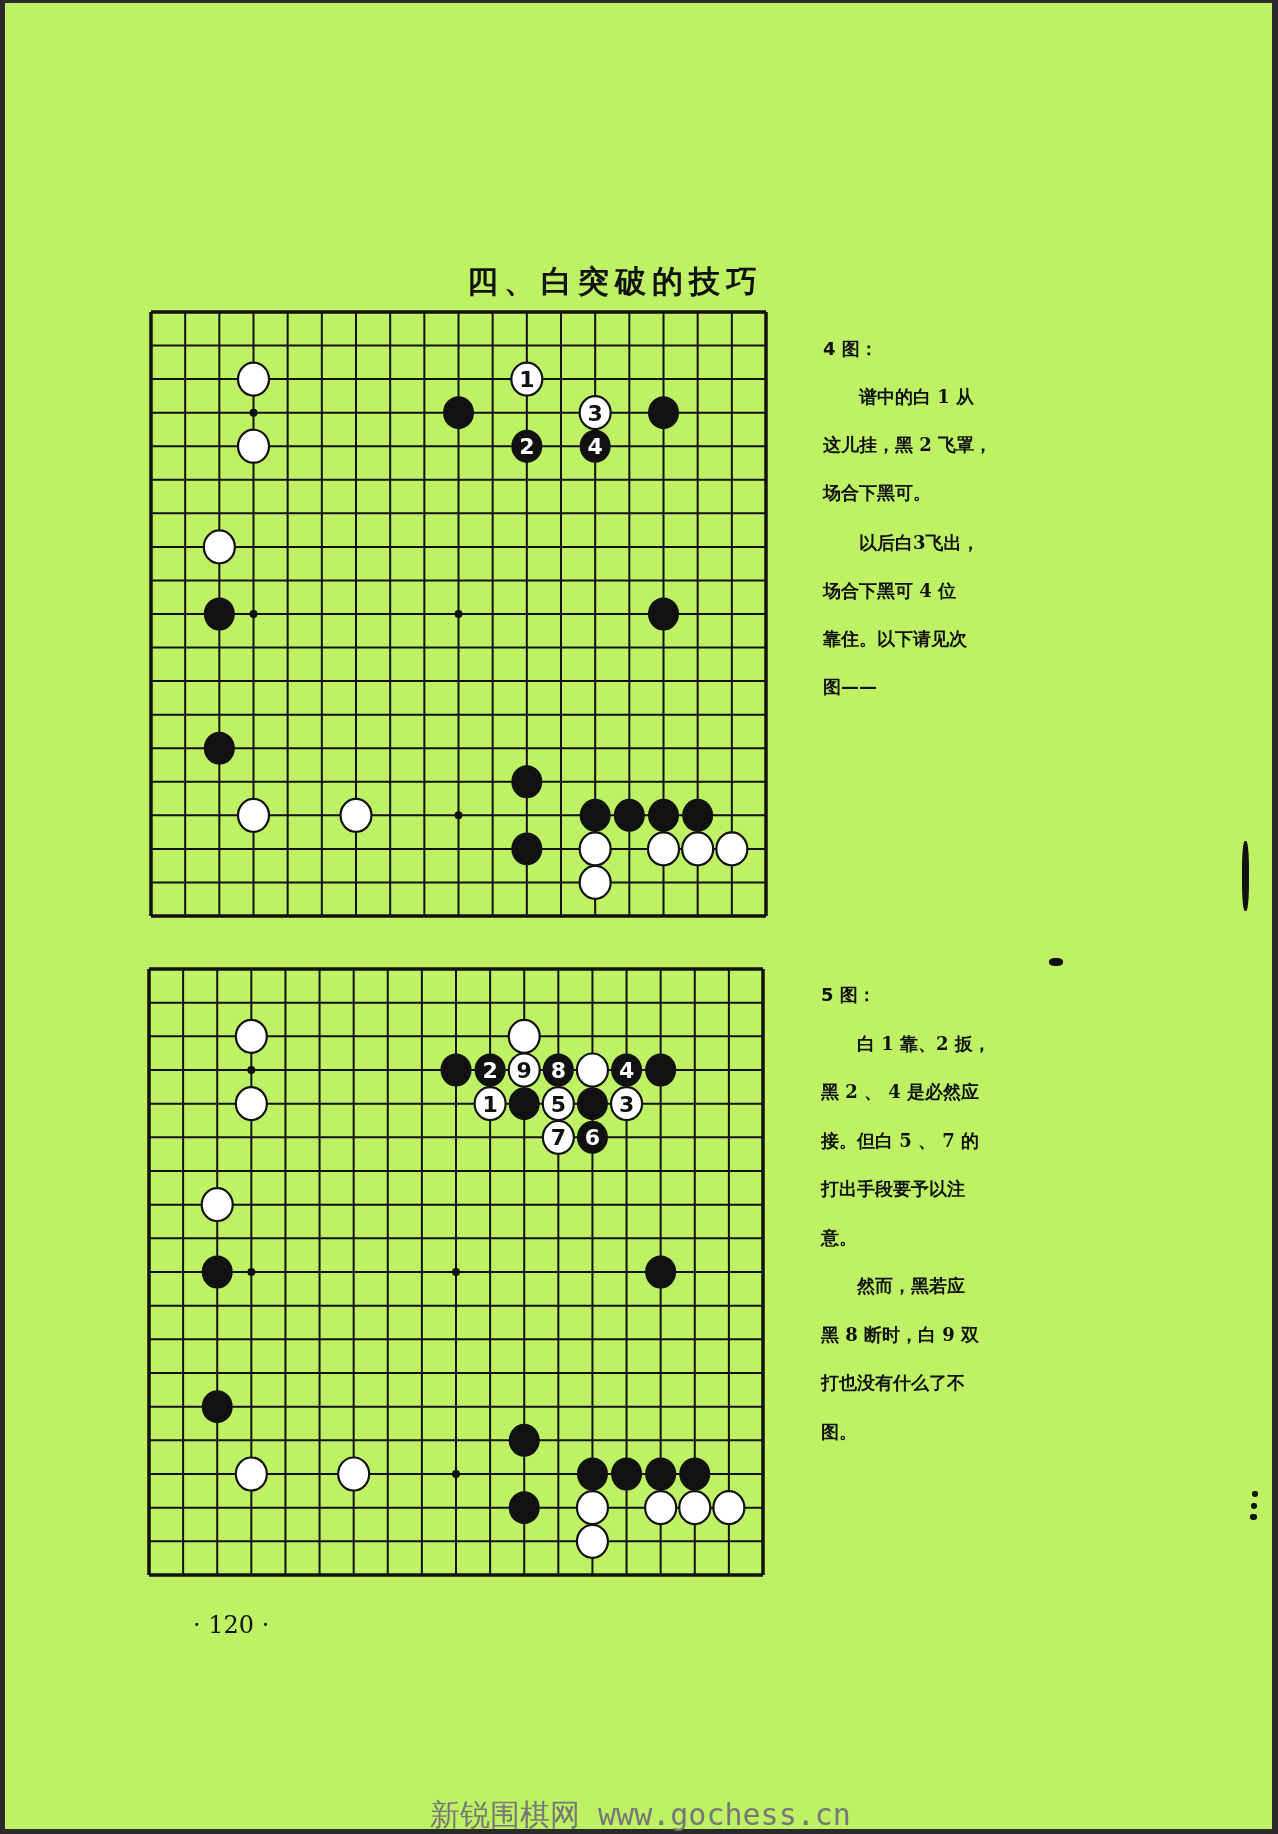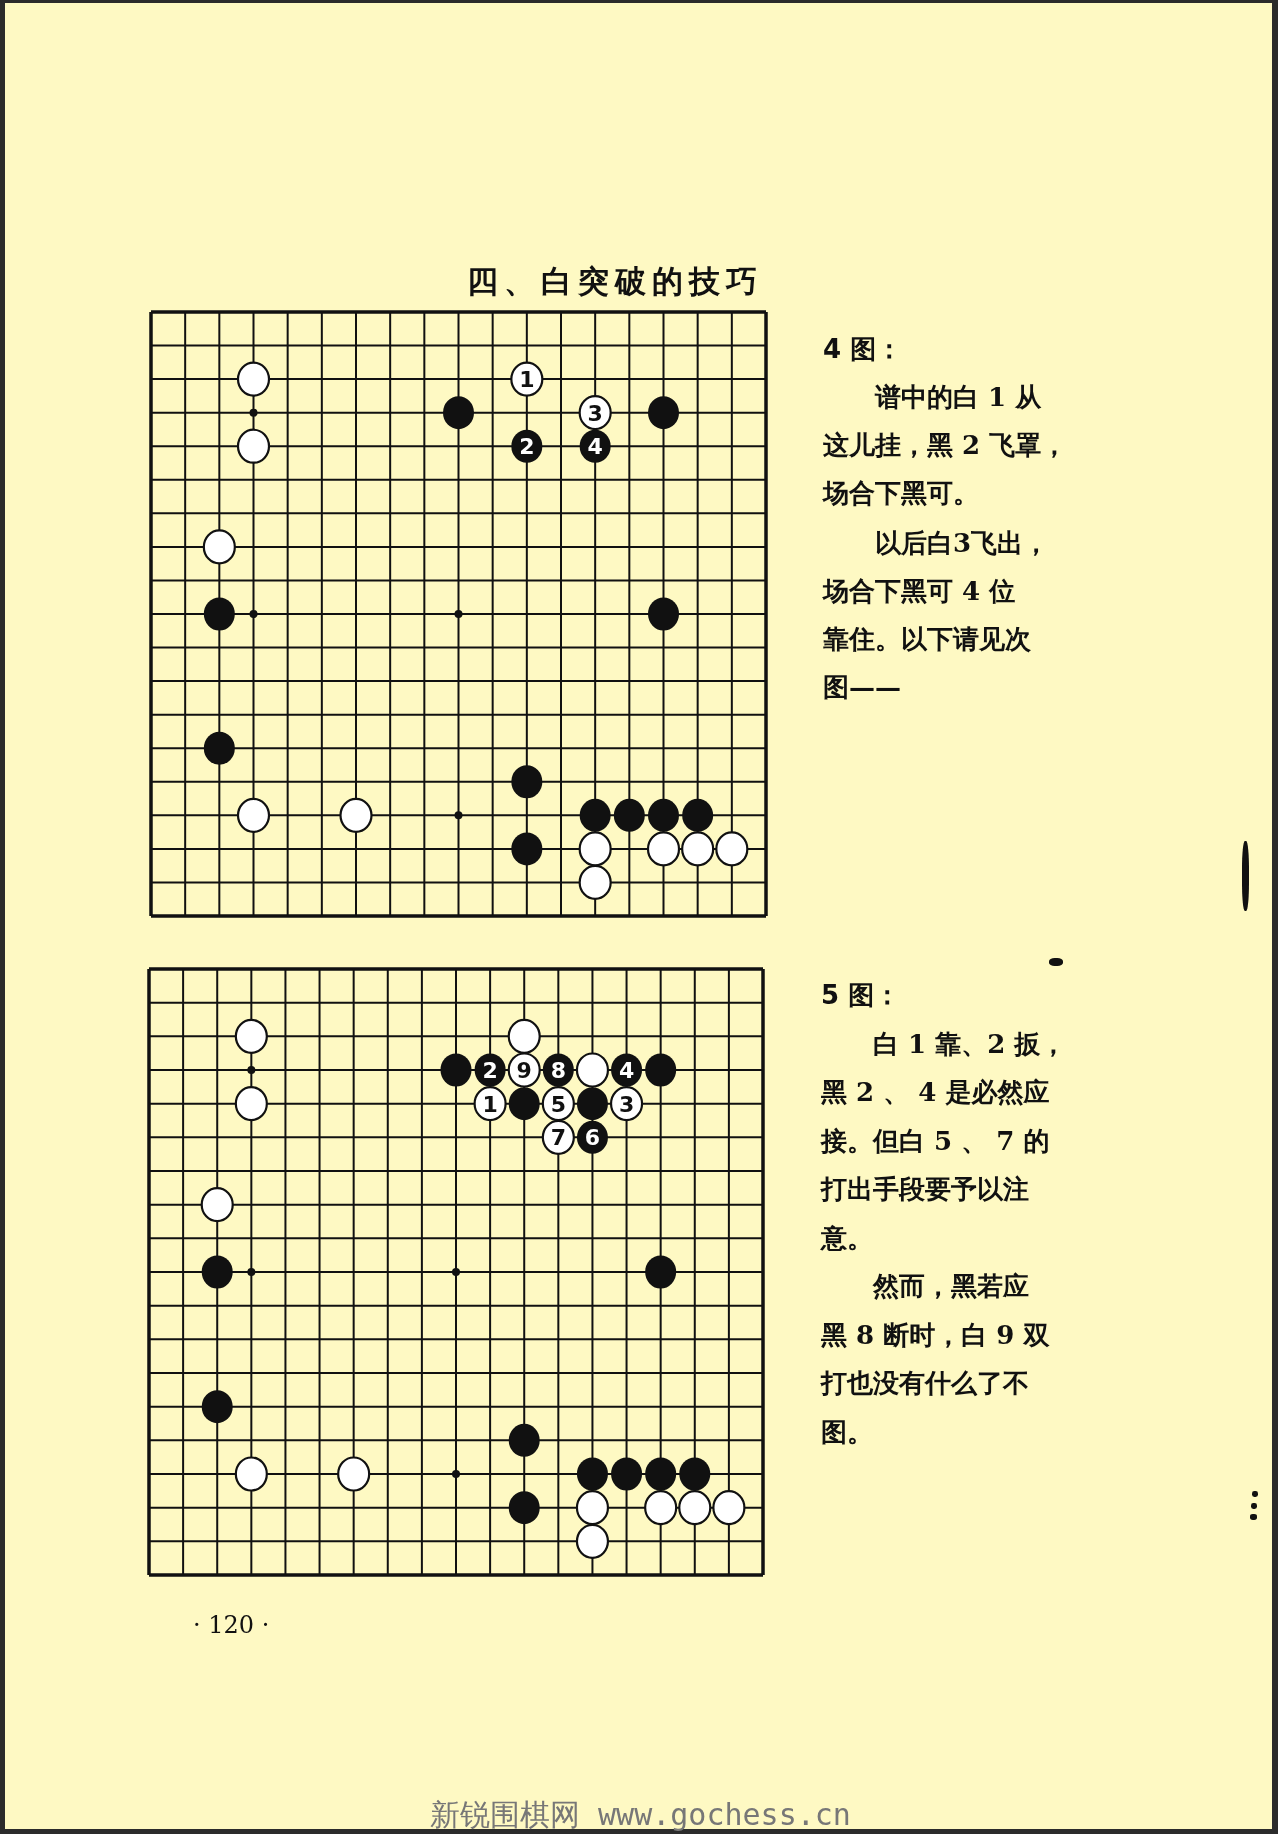--- a/index.html
+++ b/index.html
@@ -1,22 +1,22 @@
 <!DOCTYPE html>
 <html><head>
 <meta charset="utf-8">
 <style>
   html, body { margin:0; padding:0; }
   body { width:1278px; height:1834px; position:relative; background:#2b2b2b; overflow:hidden;
          font-family:"DejaVu Serif", serif; color:#111; }
-  .page { position:absolute; left:5px; top:3px; width:1267px; height:1826px; background:#fef9c3; }
+  .page { position:absolute; left:5px; top:3px; width:1267px; height:1826px; background:#bef264; }
   .title { position:absolute; left:462px; top:258px; font-size:31px; font-weight:bold; letter-spacing:6px; white-space:nowrap; }
   .board { position:absolute; }
   .board svg { display:block; overflow:visible; }
-  .textblock { position:absolute; width:270px; font-size:26px; line-height:48px; font-weight:bold; }
+  .textblock { position:absolute; width:270px; font-size:18px; line-height:48px; font-weight:bold; }
   .textblock .heading { font-family:"DejaVu Sans", sans-serif; font-weight:bold; }
   .textblock .body-line { white-space:nowrap; }
   .page-number { position:absolute; left:188px; top:1608px; font-size:24px; white-space:nowrap; }
   .watermark { position:absolute; left:425px; top:1792px; font-size:30px; color:#777; white-space:nowrap; font-family:"DejaVu Sans Mono", monospace; }
   .artifact { position:absolute; background:#111; border-radius:40%; }
 </style>
 </head>
 <body>
 
 <div class="page">

